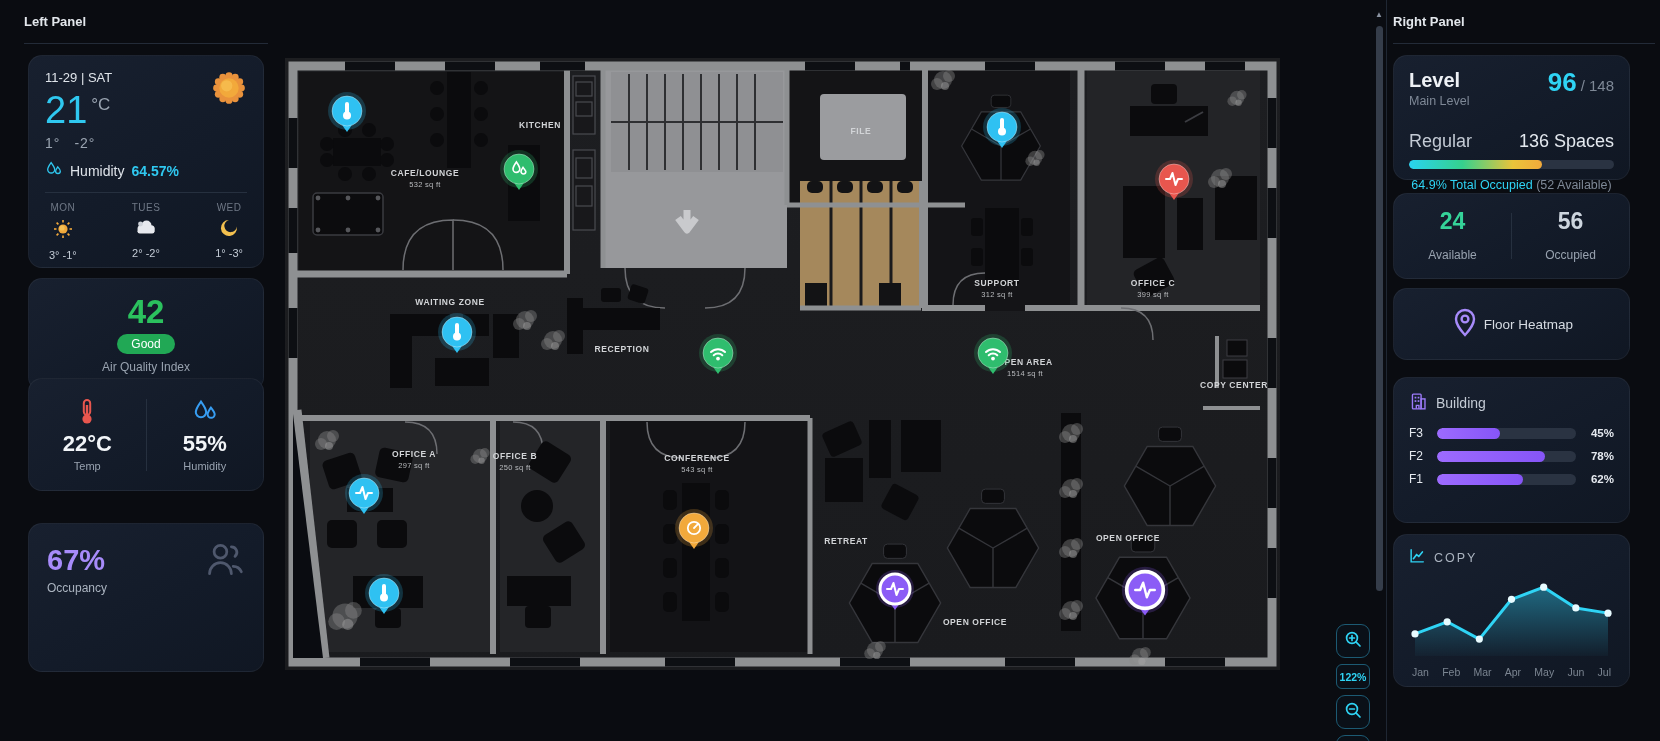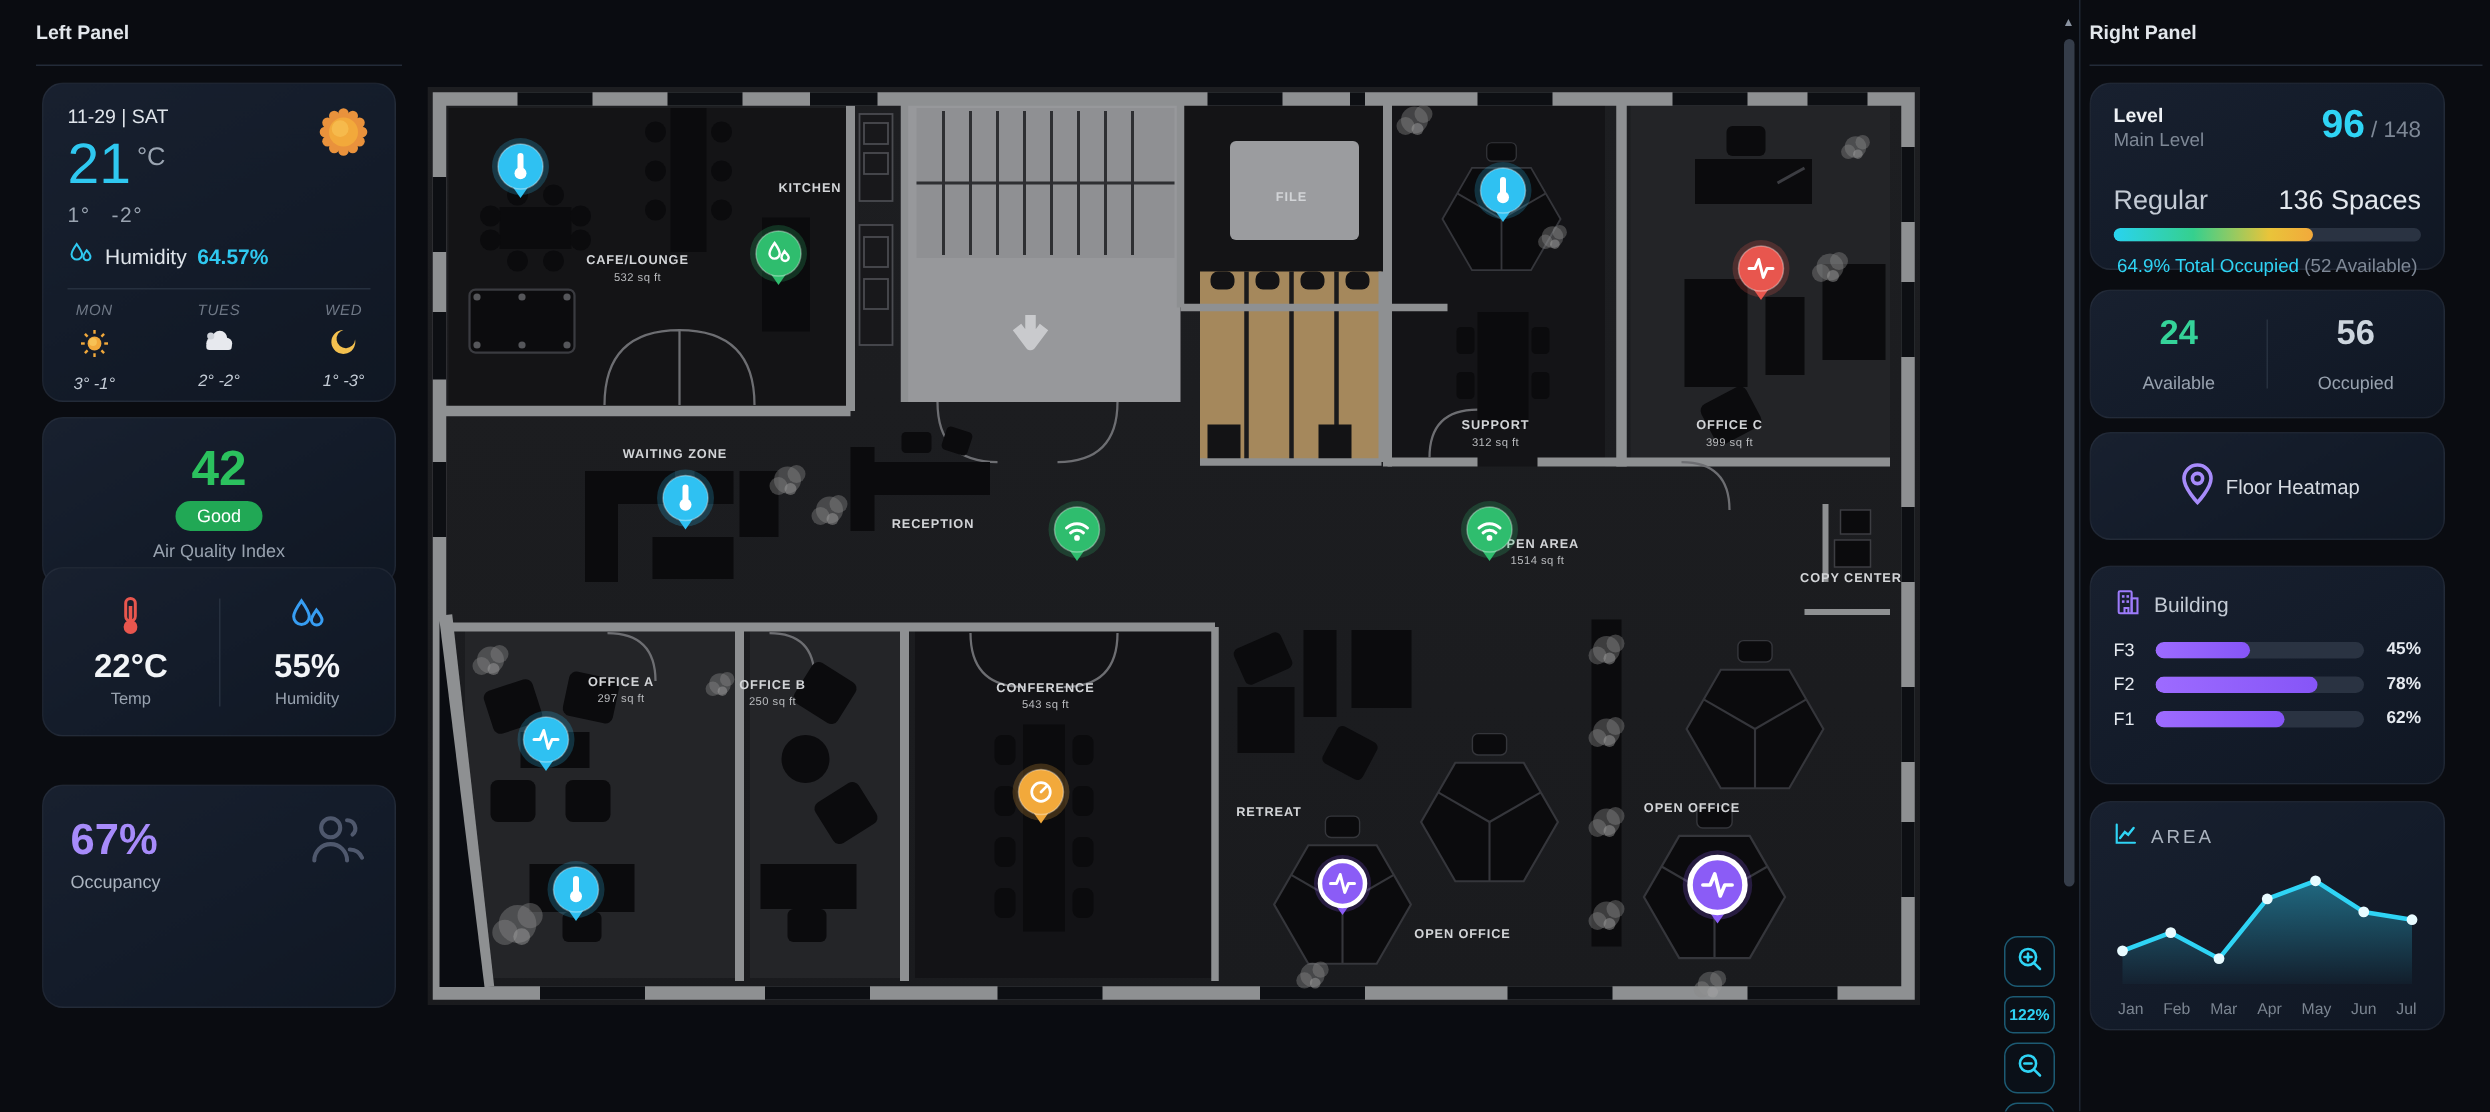--- a/index.html
+++ b/index.html
@@ -20,21 +20,21 @@
   .w-date { font-size:13px; color:#dfe4ea; }
   .w-temp-row { margin-top:6px; display:flex; align-items:flex-start; }
   .w-temp { font-size:38px; font-weight:300; color:#2fc8f0; line-height:1; }
   .w-unit { font-size:17px; color:#9aa4b1; margin:4px 0 0 4px; }
   .w-hilo { margin-top:6px; font-size:14px; color:#9aa4b1; letter-spacing:1px; }
   .w-hilo span { margin-right:14px; }
   .w-hum { margin-top:9px; display:flex; align-items:center; gap:7px; font-size:14px; }
   .w-hum .lbl { color:#dfe4ea; }
   .w-hum .val { color:#2fc8f0; font-weight:bold; }
   .w-div { border-top:1px solid #26303f; margin:11px 0 9px; }
-  .w-forecast { display:flex; justify-content:space-between; padding:0 4px;font-style:italic; }
+  .w-forecast { display:flex; justify-content:space-between; padding:0 4px; }
   .w-col { display:flex; flex-direction:column; align-items:center; gap:5px; }
   .w-day { font-size:10px; color:#6f7886; letter-spacing:.5px; }
   .w-temps { font-size:11px; color:#c4ccd6; }
 
   .aqi-card { top:278px; height:113px; display:flex; flex-direction:column; align-items:center; justify-content:center; gap:6px; }
   .aqi-value { font-size:33px; font-weight:bold; color:#2bc15e; line-height:1; }
   .aqi-badge { background:#21a855; color:#fff; font-size:12px; padding:3px 14px; border-radius:12px; }
   .aqi-label { font-size:12px; color:#98a2af; }
 
   .climate-card { top:378px; height:113px; display:flex; align-items:center; }
@@ -65,21 +65,21 @@
   .v-divider { position:absolute; left:1386px; top:0; width:1px; height:741px; background:#1f2733; }
   .sb-arrow { position:absolute; left:1372px; top:10px; width:14px; text-align:center; font-size:8px; color:#8a93a1; }
   .sb-thumb { position:absolute; left:1376px; top:26px; width:7px; height:565px; background:#353d4a; border-radius:4px; cursor:pointer; }
 
   
   .right-panel { position:absolute; left:1393px; top:0; width:262px; height:741px; }
   .right-panel .card { left:0; width:237px; }
 
   .level-card { top:55px; height:125px; padding:13px 15px; }
   .lv-row1 { display:flex; justify-content:space-between; align-items:flex-start; }
-  .lv-title { font-size:13px; font-weight:bold; color:#eef1f5; }
+  .lv-title { font-size:20px; font-weight:bold; color:#eef1f5; }
   .lv-sub { font-size:12.5px; color:#7e8896; margin-top:2px; }
   .lv-count { display:flex; align-items:baseline; gap:4px; }
   .lv-occ { font-size:26px; font-weight:bold; color:#2fd4f5; line-height:1; }
   .lv-total { font-size:15px; color:#7e8896; }
   .lv-row2 { display:flex; justify-content:space-between; margin-top:23px; font-size:18px; }
   .lv-type { color:#c3cad4; } .lv-spaces { color:#e3e8ee; }
   .lv-bar { margin-top:8px; height:9px; border-radius:5px; background:#2a3342; overflow:hidden; }
   .lv-fill { height:100%; border-radius:5px;
              background:linear-gradient(90deg,#29d3f0 0%,#35d08e 40%,#e9c43a 78%,#f2a93b 100%); }
   .lv-row3 { margin-top:9px; text-align:center; font-size:12.5px; }
@@ -758,21 +758,21 @@
   </section>
 
   <section class="card trend-card">
     <div class="tr-head">
       <span>
         <svg width="18" height="18" viewBox="0 0 20 20" fill="none" stroke="#2fd4f5" stroke-linecap="round">
           <path d="M3.5,3 V16.5 H17" stroke-width="1.6"></path>
           <polyline points="6,13 9.5,8.5 12,10.5 16,5.5" stroke-width="1.8"></polyline>
         </svg>
       </span>
-      <span>AREA</span>
+      <span>COPY</span>
     </div>
     <svg id="trend-svg" width="207" height="92" viewBox="0 0 207 92">
       <defs>
         <linearGradient id="tg" x1="0" y1="0" x2="0" y2="1">
           <stop offset="0" stop-color="#2aa8c8" stop-opacity="0.55"></stop>
           <stop offset="1" stop-color="#2aa8c8" stop-opacity="0.04"></stop>
         </linearGradient>
       </defs>
       <path id="tr-area" fill="url(#tg)" d="M7,65.89189189189189 L39.166666666666664,53.78378378378378 L71.33333333333333,71.08108108108108 L103.5,31.2972972972973 L135.66666666666666,19.189189189189186 L167.83333333333334,39.945945945945944 L200,45.13513513513514 L200,88 L7,88 Z"></path>
       <polyline id="tr-line" fill="none" stroke="#2fd4f5" stroke-width="3" stroke-linejoin="round" stroke-linecap="round" points="7,65.89189189189189 39.166666666666664,53.78378378378378 71.33333333333333,71.08108108108108 103.5,31.2972972972973 135.66666666666666,19.189189189189186 167.83333333333334,39.945945945945944 200,45.13513513513514"></polyline>

